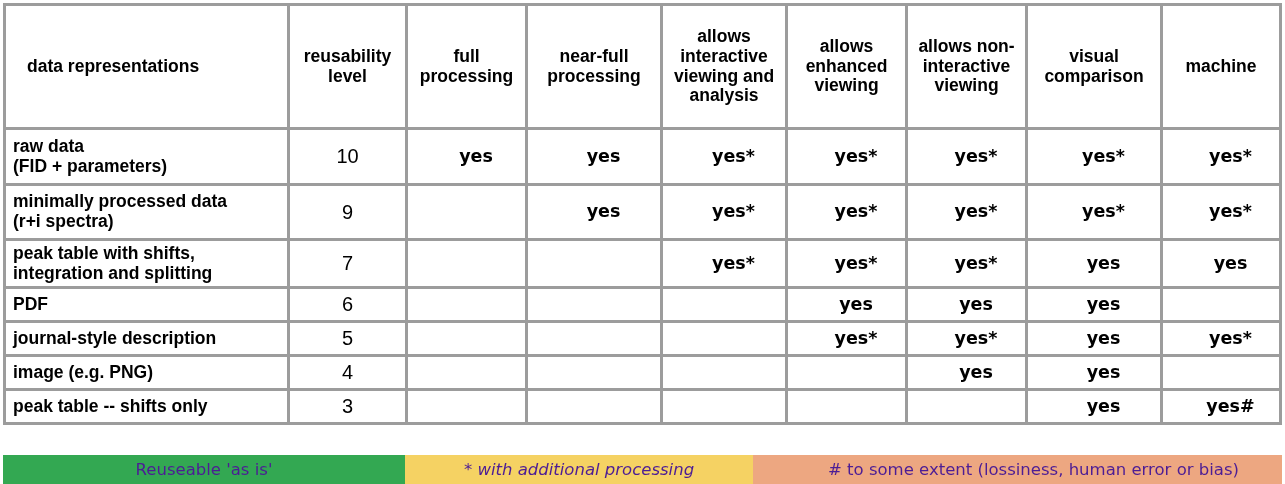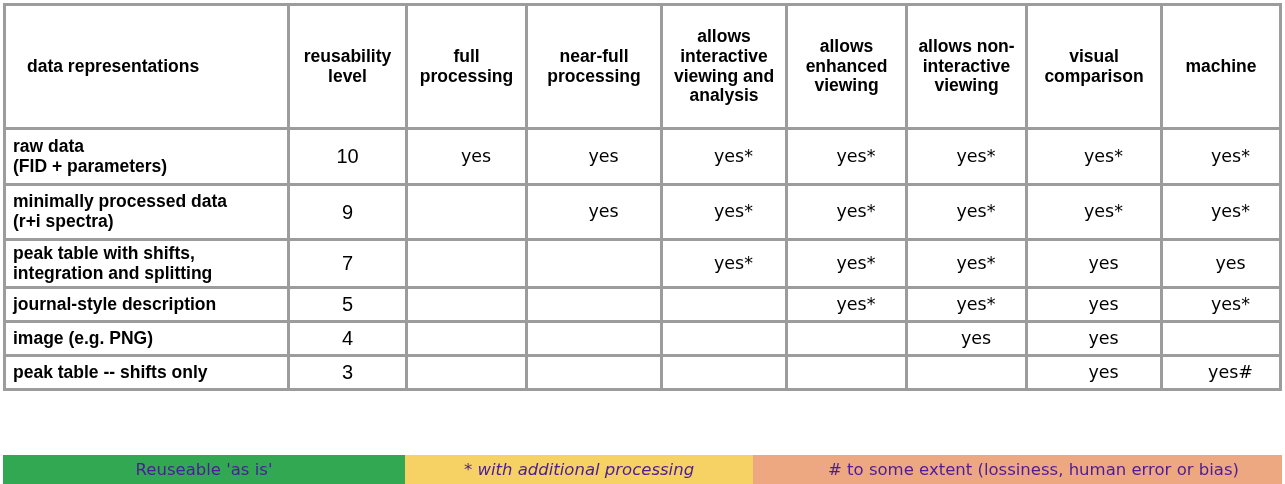--- a/index.html
+++ b/index.html
@@ -68,21 +68,21 @@
     padding-left: 7px;
     font-size: 17.5px;
   }
   tr.data-row td.level {
     text-align: center;
     font-weight: normal;
     font-size: 20px;
   }
   tr.data-row td.mark {
     text-align: center;
-    font-weight: normal;
+    font-weight: bold;
     font-size: 17.5px;
     padding-left: 24px;
   }
 
   td.fill-green  { background: #33a852; }
   td.fill-yellow { background: #f5d263; }
   td.fill-salmon { background: #eda781; }
   td.fill-none   { background: #ffffff; }
 
   .tall-2  { height: 56px; }
@@ -174,20 +174,31 @@
           <td class="level">7</td>
           <td class="mark cellfont fill-none"></td>
           <td class="mark cellfont fill-none"></td>
           <td class="mark cellfont fill-yellow">yes*</td>
           <td class="mark cellfont fill-yellow">yes*</td>
           <td class="mark cellfont fill-yellow">yes*</td>
           <td class="mark cellfont fill-green">yes</td>
           <td class="mark cellfont fill-green">yes</td>
         </tr>
         <tr class="data-row short">
+          <td class="rep-label short">PDF</td>
+          <td class="level">6</td>
+          <td class="mark cellfont fill-none"></td>
+          <td class="mark cellfont fill-none"></td>
+          <td class="mark cellfont fill-none"></td>
+          <td class="mark cellfont fill-green">yes</td>
+          <td class="mark cellfont fill-green">yes</td>
+          <td class="mark cellfont fill-green">yes</td>
+          <td class="mark cellfont fill-none"></td>
+        </tr>
+        <tr class="data-row short">
           <td class="rep-label short">journal-style description</td>
           <td class="level">5</td>
           <td class="mark cellfont fill-none"></td>
           <td class="mark cellfont fill-none"></td>
           <td class="mark cellfont fill-none"></td>
           <td class="mark cellfont fill-yellow">yes*</td>
           <td class="mark cellfont fill-yellow">yes*</td>
           <td class="mark cellfont fill-green">yes</td>
           <td class="mark cellfont fill-yellow">yes*</td>
         </tr>

